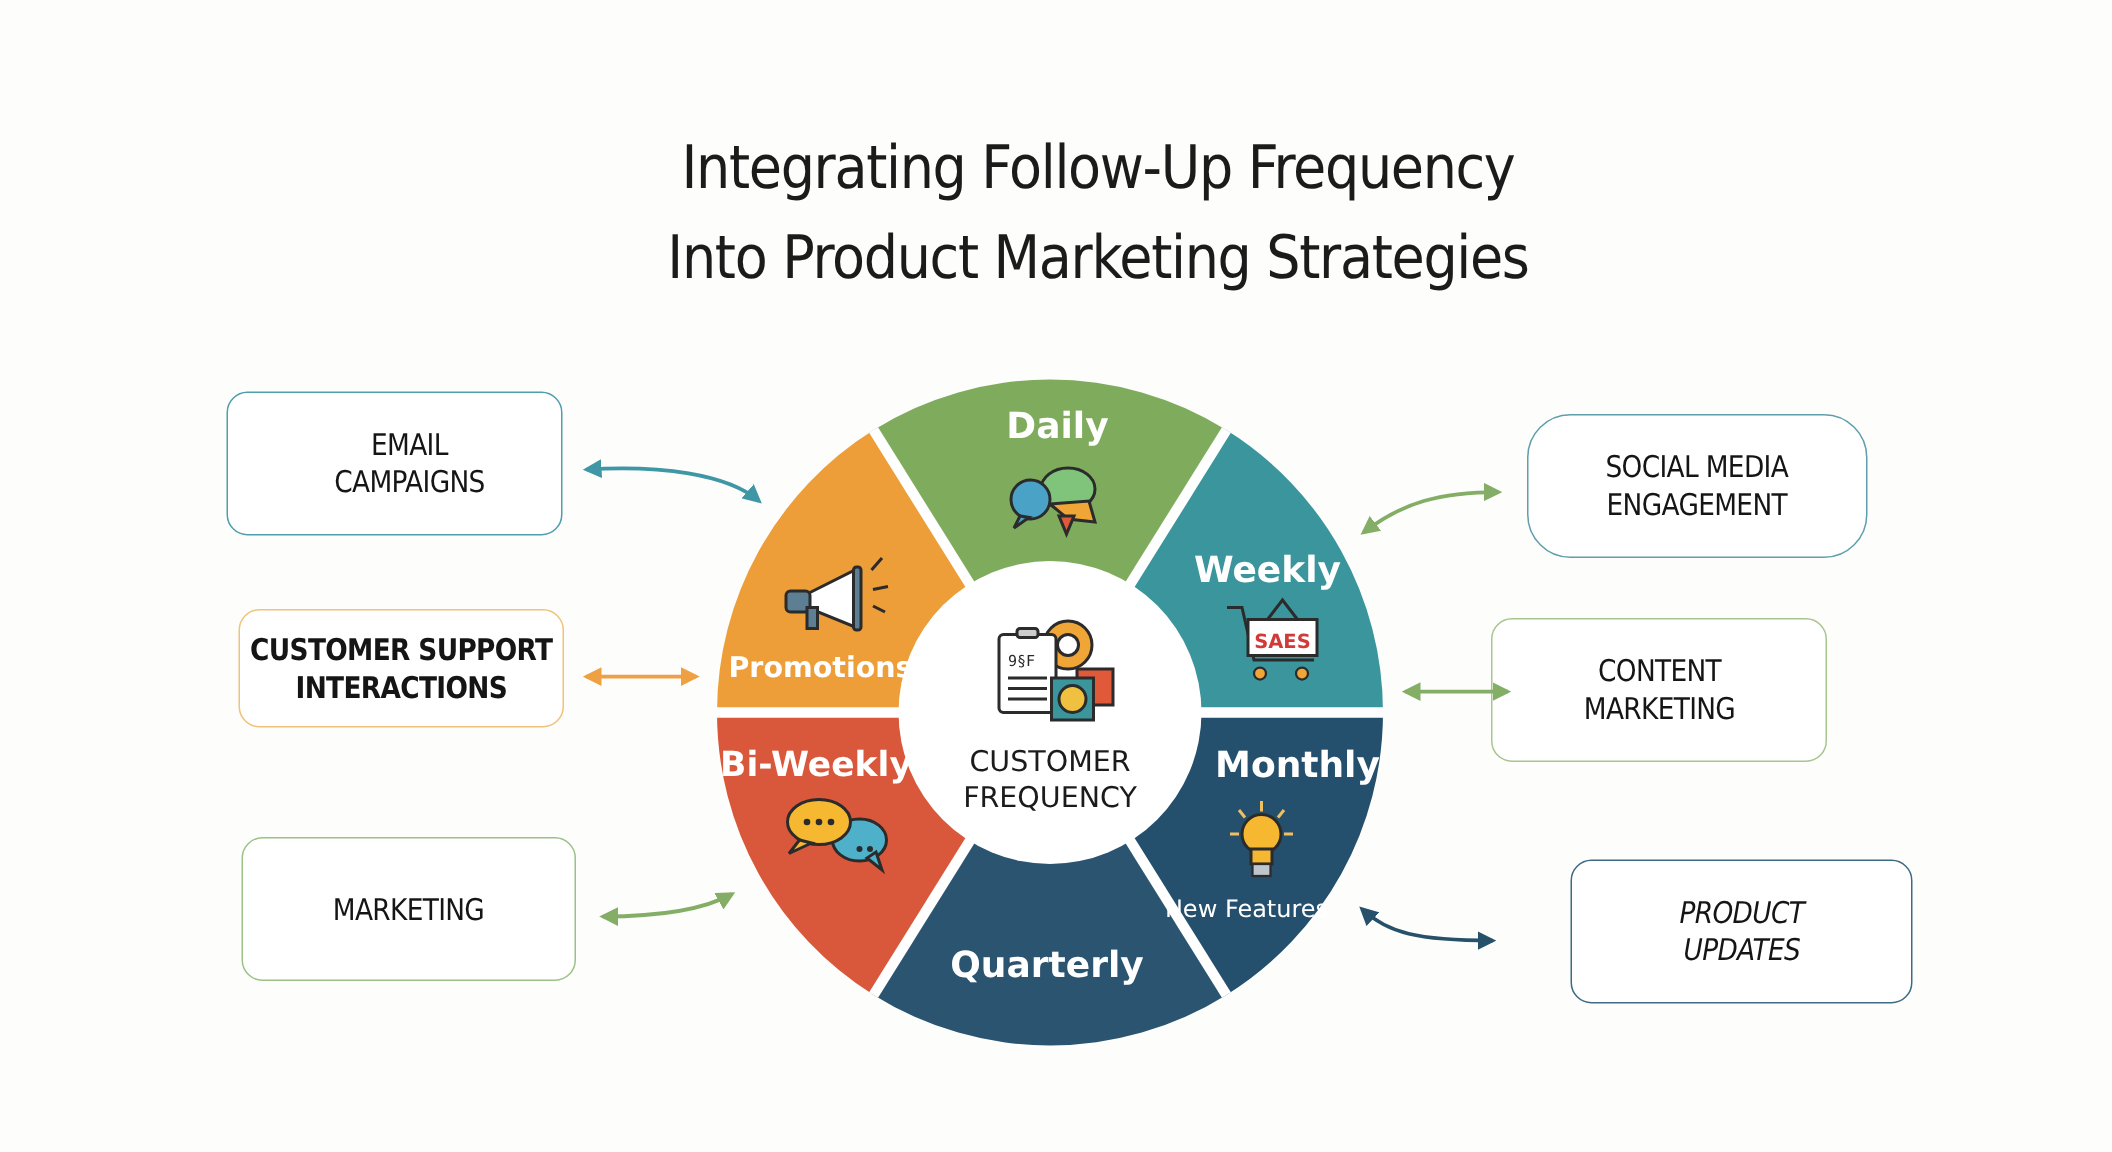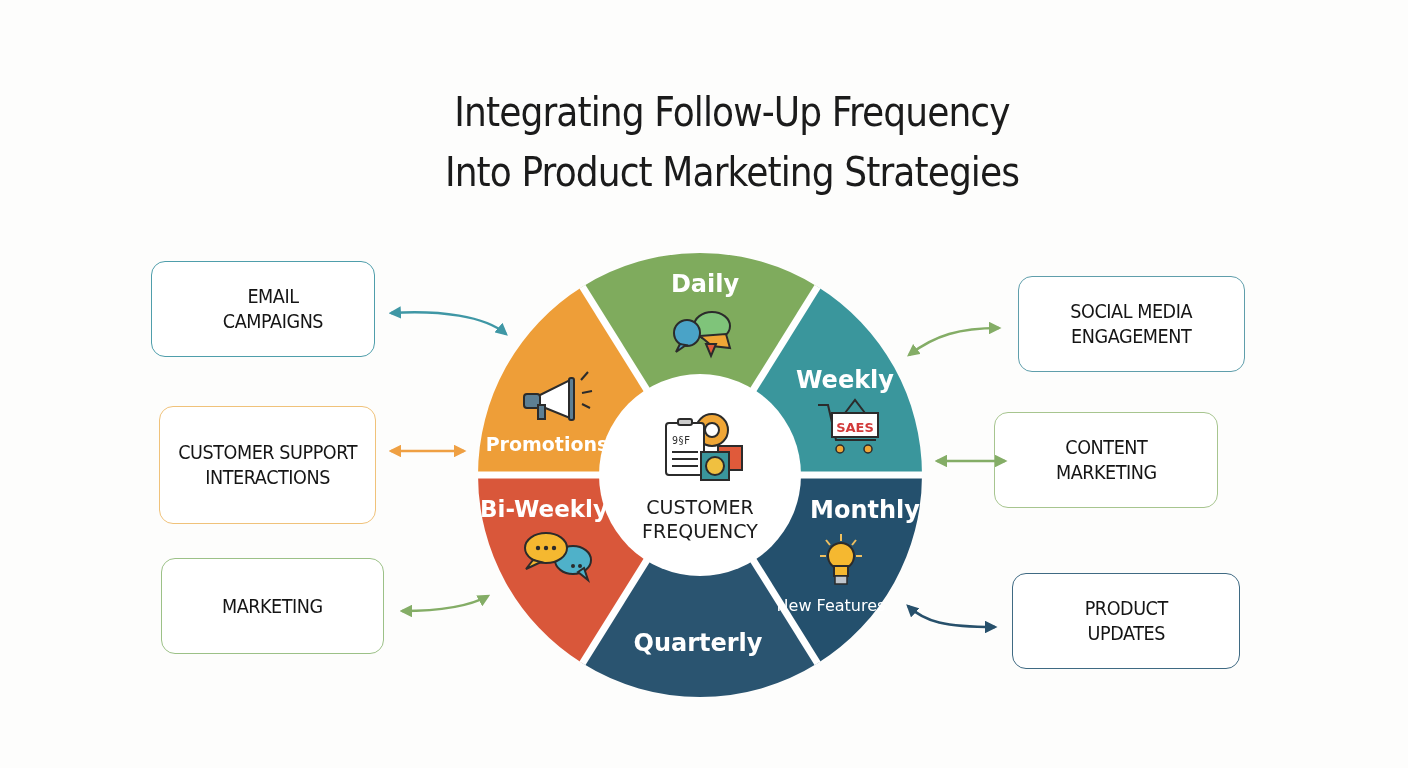--- a/index.html
+++ b/index.html
@@ -41,45 +41,45 @@
   <div>Integrating Follow-Up Frequency</div>
   <div>Into Product Marketing Strategies</div>
 </div>
 
 <div class="box" style="left:151px; top:261px; width:224px; height:96px; border-color:#4f9eab;padding-left:19px;">
   <div>
     <span>EMAIL</span>
     <span>CAMPAIGNS</span>
   </div>
 </div>
-<div class="box" style="left:159px; top:406px; width:217px; height:118px; border-color:#f0c27a;">
+<div class="box" style="left:159px; top:406px; width:217px; height:79px; border-color:#f0c27a;font-weight:bold;">
   <div>
     <span>CUSTOMER SUPPORT</span>
     <span>INTERACTIONS</span>
   </div>
 </div>
 <div class="box" style="left:161px; top:558px; width:223px; height:96px; border-color:#9cc187;">
   <div>
     <span>MARKETING</span>
   </div>
 </div>
 
-<div class="box" style="left:1018px; top:276px; width:227px; height:96px; border-color:#5f9eab;">
+<div class="box" style="left:1018px; top:276px; width:227px; height:96px; border-color:#5f9eab;border-radius:29px;">
   <div>
     <span>SOCIAL MEDIA</span>
     <span>ENGAGEMENT</span>
   </div>
 </div>
 <div class="box" style="left:994px; top:412px; width:224px; height:96px; border-color:#a7c58f;">
   <div>
     <span>CONTENT</span>
     <span>MARKETING</span>
   </div>
 </div>
-<div class="box" style="left:1012px; top:573px; width:228px; height:96px; border-color:#3f6a83;">
+<div class="box" style="left:1047px; top:573px; width:228px; height:96px; border-color:#3f6a83;font-style:italic;">
   <div>
     <span>PRODUCT</span>
     <span>UPDATES</span>
   </div>
 </div>
 
 <svg class="diagram" width="1408" height="768" viewBox="0 0 1408 768">
   <defs>
     <marker id="ah-teal" viewBox="0 0 10 10" refX="8" refY="5" markerWidth="5" markerHeight="5" orient="auto-start-reverse">
         <path d="M0,0 L10,5 L0,10 z" fill="#3f97a5"></path>

